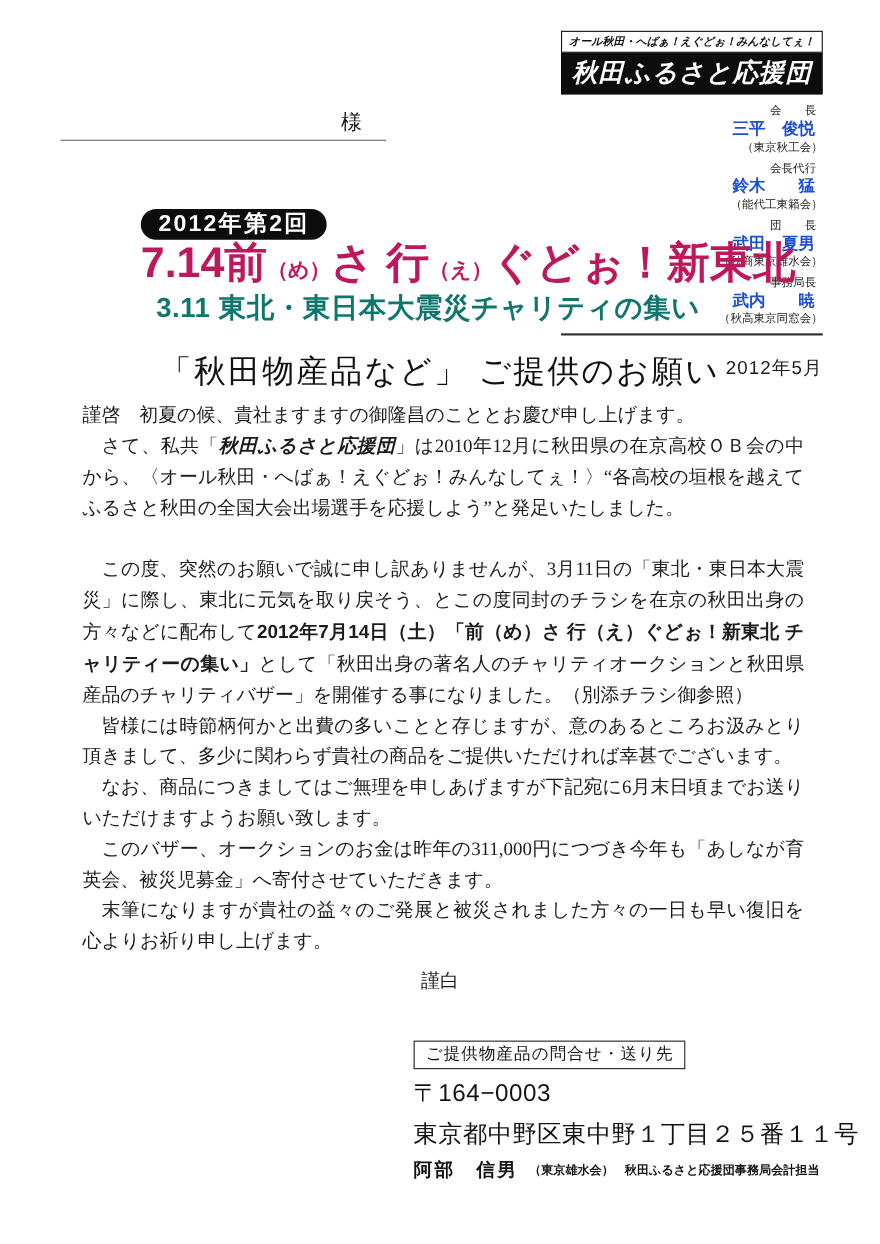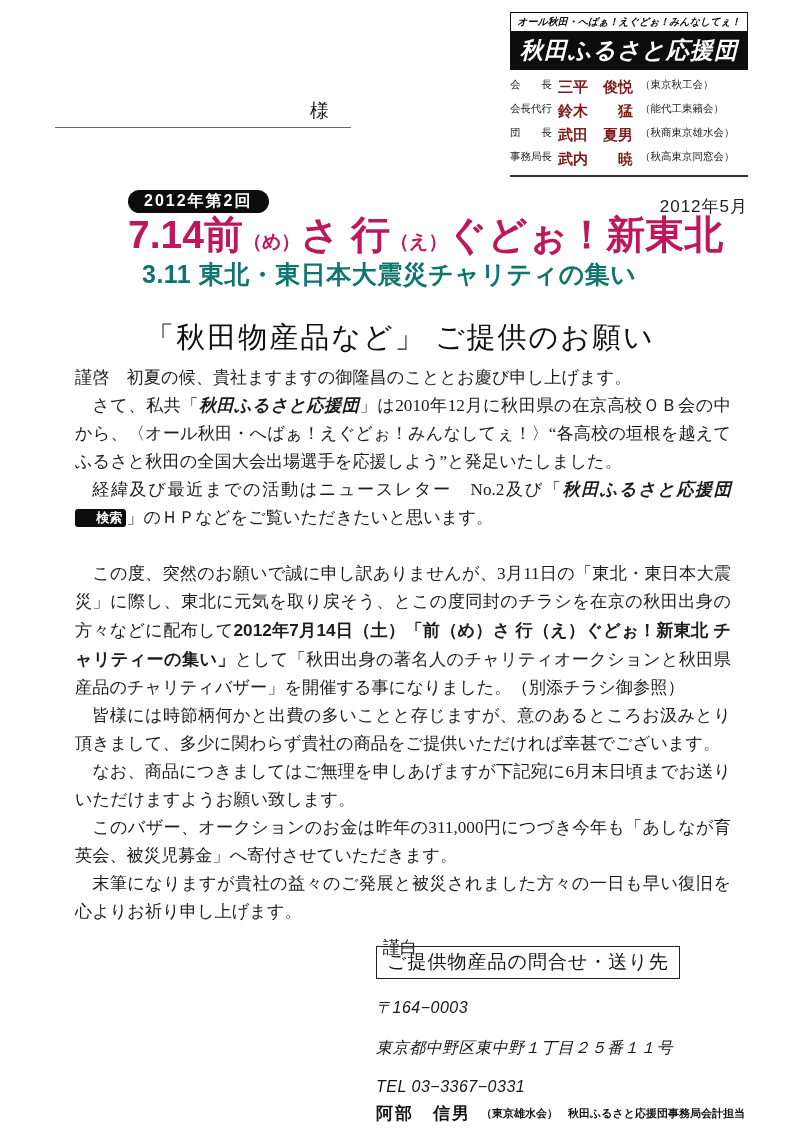--- a/index.html
+++ b/index.html
@@ -8,59 +8,59 @@
     width:800px; height:1131px;
     margin:0 auto;
     background:#ffffff;
     color:#1c1c1c;
     overflow:hidden;
     font-family:"Liberation Serif","DejaVu Serif",serif;
   }
 
   
   .letterhead {
-    position:absolute; top:12px; right:52px; width:238px;
+    position:absolute; top:28px; right:52px; width:238px;
     font-family:"Liberation Sans","DejaVu Sans",sans-serif;
   }
   .lh-slogan {
     border:1.5px solid #111;
     font-size:10px; font-weight:bold; font-style:italic;
     text-align:center; padding:2px 1px; letter-spacing:0px;
     color:#111; background:#fff;
     font-family:"Liberation Serif","DejaVu Serif",serif;
     white-space:nowrap;
   }
   .lh-orgbar {
     background:#0d0d0d; color:#ffffff;
     font-size:23px; font-weight:bold; font-style:italic;
     text-align:center; padding:3px 0 4px 0; letter-spacing:1px;
     font-family:"Liberation Serif","DejaVu Serif",serif;
     white-space:nowrap;
   }
   .officer-list { padding:5px 0 4px 0; border-bottom:2px solid #333; }
-  .officer-row { display:flex; align-items:flex-start; padding:2.5px 0; }
+  .officer-row { display:flex; align-items:flex-end; padding:2.5px 0;flex-direction:column; }
   .officer-title { width:48px; font-size:10.5px; color:#222; flex:none; white-space:nowrap; }
-  .officer-name  { width:82px; font-size:15px; font-weight:bold; color:#7f1d1d; flex:none; white-space:nowrap; }
+  .officer-name  { width:82px; font-size:15px; font-weight:bold; color:#1d4ed8; flex:none; white-space:nowrap; }
   .officer-affil { font-size:10.5px; color:#222; white-space:nowrap; }
   .lh-date { text-align:right; font-size:17px; padding-top:18px; letter-spacing:1px; }
 
   
   .addressee {
     position:absolute; top:98px; left:55px; width:296px;
     border-bottom:1.5px solid #666;
     text-align:right; padding-right:22px; box-sizing:border-box;
     font-size:19px; height:30px;
   }
 
   
   .event-header { position:absolute; top:190px; left:128px; font-family:"Liberation Sans","DejaVu Sans",sans-serif; }
   .event-badge {
     display:inline-block; background:#0d0d0d; color:#fff;
     border-radius:16px; padding:2px 16px 3px 16px;
-    font-size:16px; font-weight:800; letter-spacing:2px; line-height:1.1;
+    font-size:21px; font-weight:800; letter-spacing:2px; line-height:1.1;
   }
   .event-title { font-size:39px; font-weight:900; color:#be185d; margin-top:2px; line-height:1.05; white-space:nowrap; }
   .event-title .run-small { font-size:19px; font-weight:900; }
   .event-subtitle { font-size:25px; font-weight:800; color:#0f766e; margin-top:2px; padding-left:14px; letter-spacing:0.5px; white-space:nowrap; }
 
   
   .subject {
     position:absolute; top:318px; left:0; width:100%;
     text-align:center; font-size:29px; letter-spacing:2px; color:#111;
   }
@@ -84,23 +84,23 @@
   .closing { text-align:center; padding-right:6px; margin-top:8px; font-size:17.2px; }
 
   
   .contact {
     position:absolute; top:946px; left:376px;
     font-family:"Liberation Sans","DejaVu Sans",sans-serif;
     color:#141414;
   }
   .contact-label {
     display:inline-block; border:1.5px solid #222;
-    font-size:19px; padding:2px 10px 3px 10px; letter-spacing:1px;
+    font-size:15px; padding:2px 10px 3px 10px; letter-spacing:1px;
   }
-  .contact-line { font-size:16px; margin-top:19px; letter-spacing:0.5px;font-style:italic; }
+  .contact-line { font-size:22px; margin-top:7px; letter-spacing:0.5px; }
   .contact-person { margin-top:6px; display:flex; align-items:center; }
   .person-name { font-size:17px; font-weight:bold; letter-spacing:2px; }
   .person-note { font-size:11px; font-weight:bold; margin-left:10px; white-space:nowrap; }
 </style>
 </head>
 <body>
 
 <div class="page">
 
   <div class="letterhead">
@@ -140,34 +140,32 @@
     <div class="event-title"><span class="run-big">7.14前</span><span class="run-small">（め）</span><span class="run-big">さ 行</span><span class="run-small">（え）</span><span class="run-big">ぐどぉ！新東北</span></div>
     <div class="event-subtitle">3.11 東北・東日本大震災チャリティの集い</div>
   </div>
 
   <div class="subject">「秋田物産品など」 ご提供のお願い</div>
 
   <div class="letter-body">
 
   <p class="no-indent "><span class="run-n">謹啓　初夏の候、貴社ますますの御隆昌のこととお慶び申し上げます。</span></p>
       <p class=""><span class="run-n">さて、私共「</span><span class="run-brush">秋田ふるさと応援団</span><span class="run-n">」は2010年12月に秋田県の在京高校ＯＢ会の中から、〈オール秋田・へばぁ！えぐどぉ！みんなしてぇ！〉“各高校の垣根を越えてふるさと秋田の全国大会出場選手を応援しよう”と発足いたしました。</span></p>
-      <p class=""><span class="run-n">経緯及び最近までの活動はニュースレター　No.2及び「</span><span class="run-brush">秋田ふるさと応援団</span><span class="run-badge">検索</span><span class="run-n">」のＨＰなどをご覧いただきたいと思います。</span></p>
       <p class="space-before"><span class="run-n">この度、突然のお願いで誠に申し訳ありませんが、3月11日の「東北・東日本大震災」に際し、東北に元気を取り戻そう、とこの度同封のチラシを在京の秋田出身の方々などに配布して</span><span class="run-b">2012年7月14日（土）「前（め）さ 行（え）ぐどぉ！新東北 チャリティーの集い」</span><span class="run-n">として「秋田出身の著名人のチャリティオークションと秋田県産品のチャリティバザー」を開催する事になりました。（別添チラシ御参照）</span></p>
       <p class=""><span class="run-n">皆様には時節柄何かと出費の多いことと存じますが、意のあるところお汲みとり頂きまして、多少に関わらず貴社の商品をご提供いただければ幸甚でございます。</span></p>
       <p class=""><span class="run-n">なお、商品につきましてはご無理を申しあげますが下記宛に6月末日頃までお送りいただけますようお願い致します。</span></p>
       <p class=""><span class="run-n">このバザー、オークションのお金は昨年の311,000円につづき今年も「あしなが育英会、被災児募金」へ寄付させていただきます。</span></p>
       <p class=""><span class="run-n">末筆になりますが貴社の益々のご発展と被災されました方々の一日も早い復旧を心よりお祈り申し上げます。</span></p>
       <div class="closing">謹白</div>
     </div>
 
   <div class="contact">
     <div class="contact-label">ご提供物産品の問合せ・送り先</div>
     <div class="contact-line">〒164−0003</div>
     <div class="contact-line">東京都中野区東中野１丁目２５番１１号</div>
-    <div class="contact-line">TEL 03−3367−0331</div>
     <div class="contact-person">
       <span class="person-name">阿部　信男</span>
       <span class="person-note">（東京雄水会）</span>
       <span class="person-note">秋田ふるさと応援団事務局会計担当</span>
     </div>
   </div>
 
 </div>
 
 </body></html>

